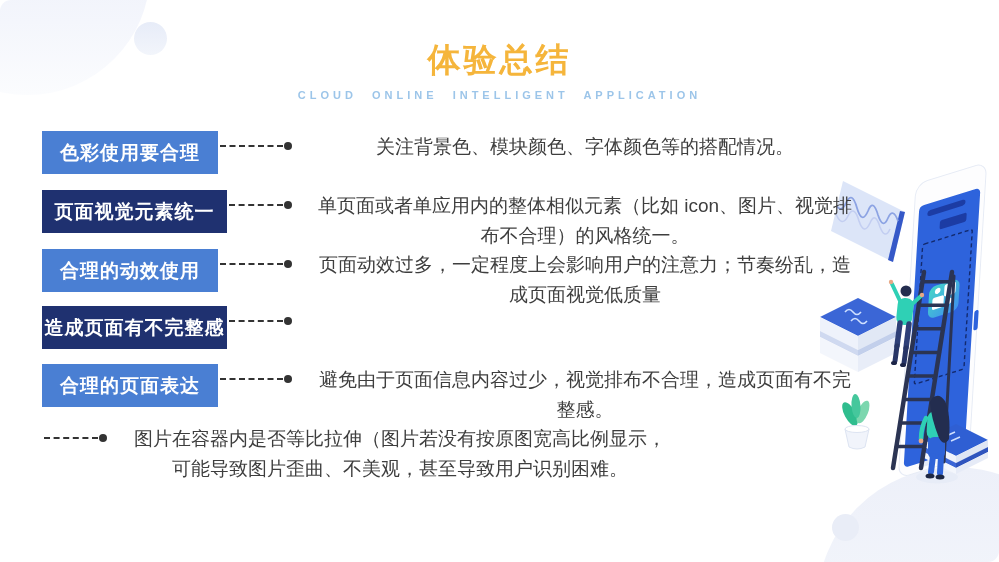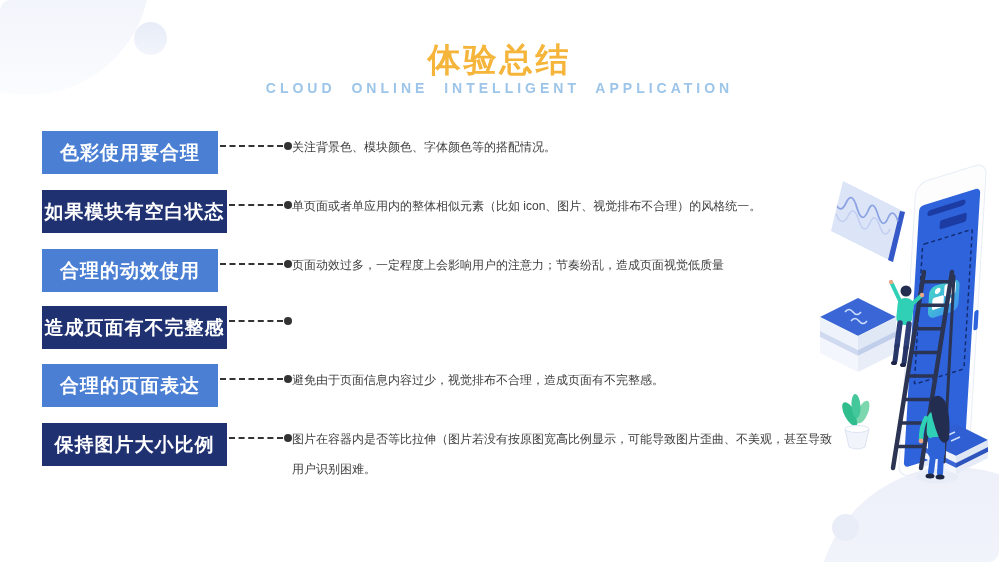--- a/index.html
+++ b/index.html
@@ -19,21 +19,21 @@
     background:linear-gradient(180deg,#edf0f9 0%,#f8fafd 100%);}
   .circle-br-small{left:832px; top:514px; width:27px; height:27px; background:#e9edf7;}
 
   
   .header{position:absolute; left:0; top:40px; width:100%; text-align:center; z-index:2;}
   .title{
     font-size:33px; font-weight:bold; letter-spacing:3px;
     color:var(--title-gold,#F5B53B); line-height:40px;
   }
   .subtitle{
-    font-size:14px; font-weight:bold;
+    margin-top:9px; font-size:11px; font-weight:bold;
     letter-spacing:4px; word-spacing:8px;
     color:var(--subtitle-blue,#9CC5E9);
   }
 
   
   .row{position:absolute; left:42px; display:flex; align-items:flex-start; z-index:2;}
   .label-box{
     height:43px; display:flex; align-items:center; justify-content:center;
     color:#ffffff; font-weight:bold; font-size:19px; letter-spacing:1px;
     flex:0 0 auto;
@@ -45,22 +45,22 @@
   .c-navy{width:65px;}
   .connector::before{
     content:""; position:absolute; left:2px; right:9px; top:14px;
     border-top:2px dashed var(--connector-dark,#3b3b3b);
   }
   .connector::after{
     content:""; position:absolute; right:0; top:11px; width:8px; height:8px;
     border-radius:50%; background:var(--connector-dark,#2b2b2b);
   }
   .desc{
-    width:550px; font-size:12px; line-height:30px;
-    color:var(--body-text,#3E3E3E); padding-top:1px;
+    margin-left:18px; width:550px; font-size:19px; line-height:30px;
+    color:var(--body-text,#3E3E3E); padding-top:1px;text-align:center;
   }
 
   .illustration{position:absolute; left:0; top:0; z-index:1;}
 </style>
 </head>
 <body>
 
 <div class="slide">
 
   <div class="circle circle-tl"></div>
@@ -76,21 +76,21 @@
   <div class="row" style="top:131px">
     <div class="label-box v-blue">
         <span>色彩使用要合理</span>
       </div>
     <div class="connector c-blue"></div>
     <div class="desc">关注背景色、模块颜色、字体颜色等的搭配情况。</div>
   </div>
 
   <div class="row" style="top:190px">
     <div class="label-box v-navy">
-        <span>如果模块有空白状态</span>
+        <span>页面视觉元素统一</span>
       </div>
     <div class="connector c-navy"></div>
     <div class="desc">单页面或者单应用内的整体相似元素（比如 icon、图片、视觉排布不合理）的风格统一。</div>
   </div>
 
   <div class="row" style="top:249px">
     <div class="label-box v-blue">
         <span>合理的动效使用</span>
       </div>
     <div class="connector c-blue"></div>
@@ -106,23 +106,20 @@
 
   <div class="row" style="top:364px">
     <div class="label-box v-blue">
         <span>合理的页面表达</span>
       </div>
     <div class="connector c-blue"></div>
     <div class="desc">避免由于页面信息内容过少，视觉排布不合理，造成页面有不完整感。</div>
   </div>
 
   <div class="row" style="top:423px">
-    <div class="label-box v-navy">
-        <span>保持图片大小比例</span>
-      </div>
     <div class="connector c-navy"></div>
     <div class="desc">图片在容器内是否等比拉伸（图片若没有按原图宽高比例显示，可能导致图片歪曲、不美观，甚至导致用户识别困难。</div>
   </div>
 
   <svg class="illustration" width="999" height="562" viewBox="0 0 999 562">
     <defs>
       <linearGradient id="pz" x1="0" y1="0" x2="1" y2="1">
         <stop offset="0" stop-color="#45d6c8"></stop>
         <stop offset="1" stop-color="#3f8ff0"></stop>
       </linearGradient>

